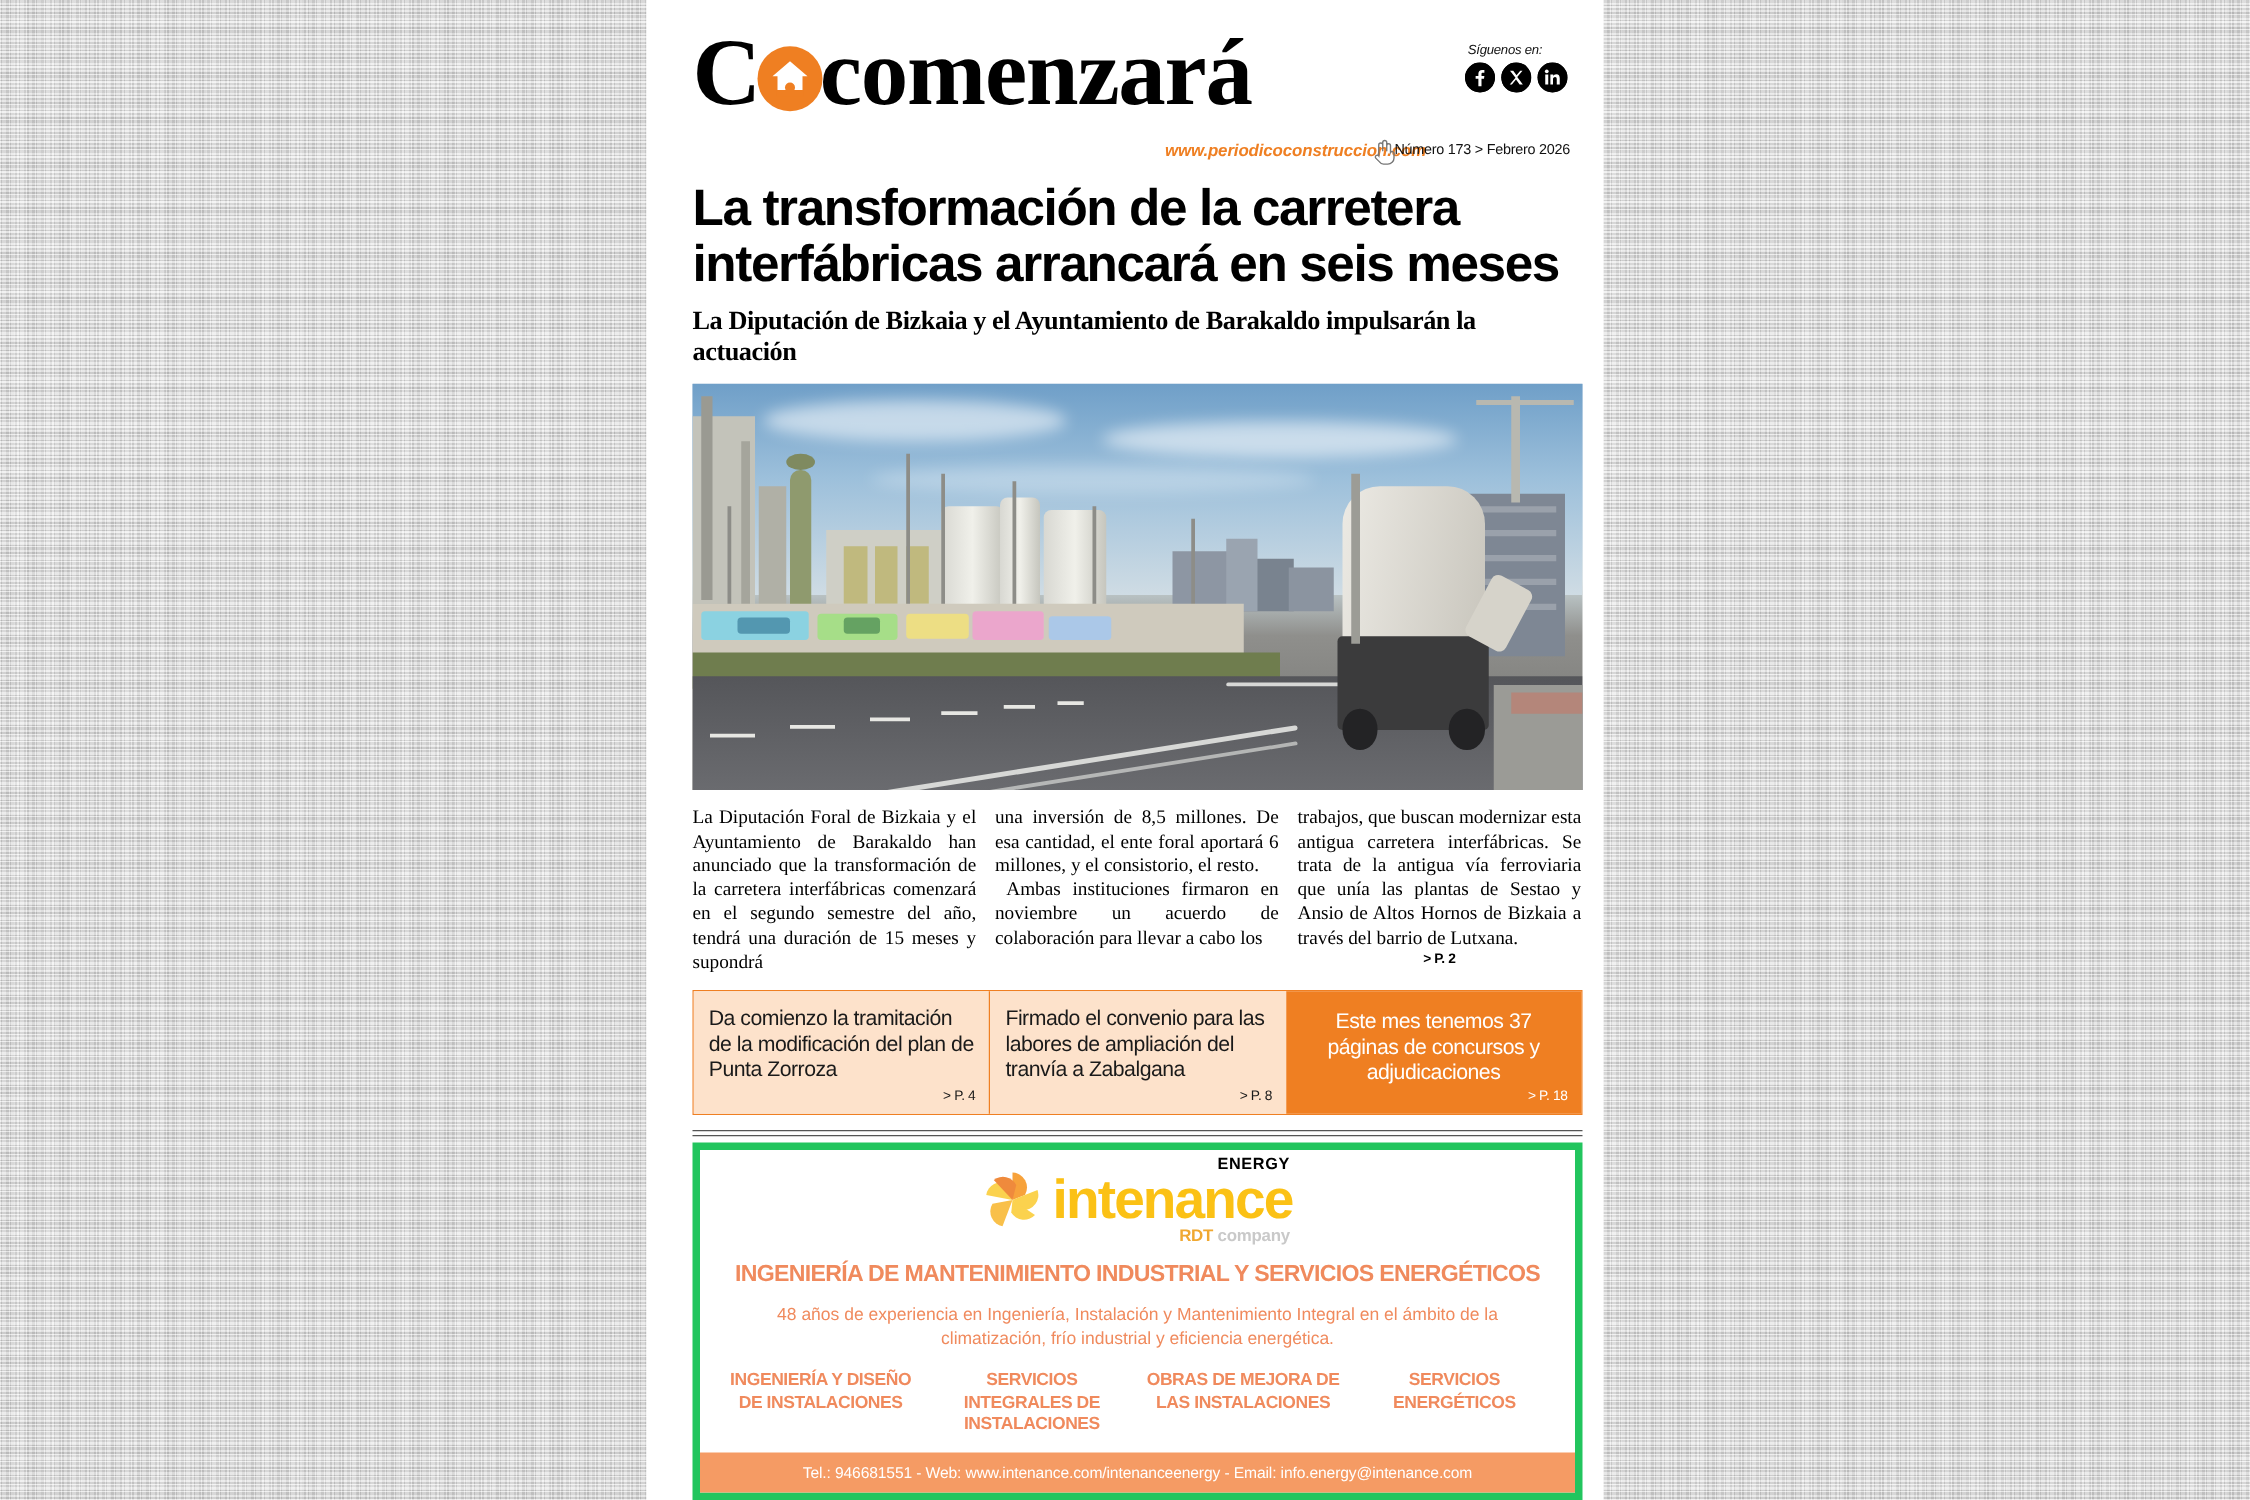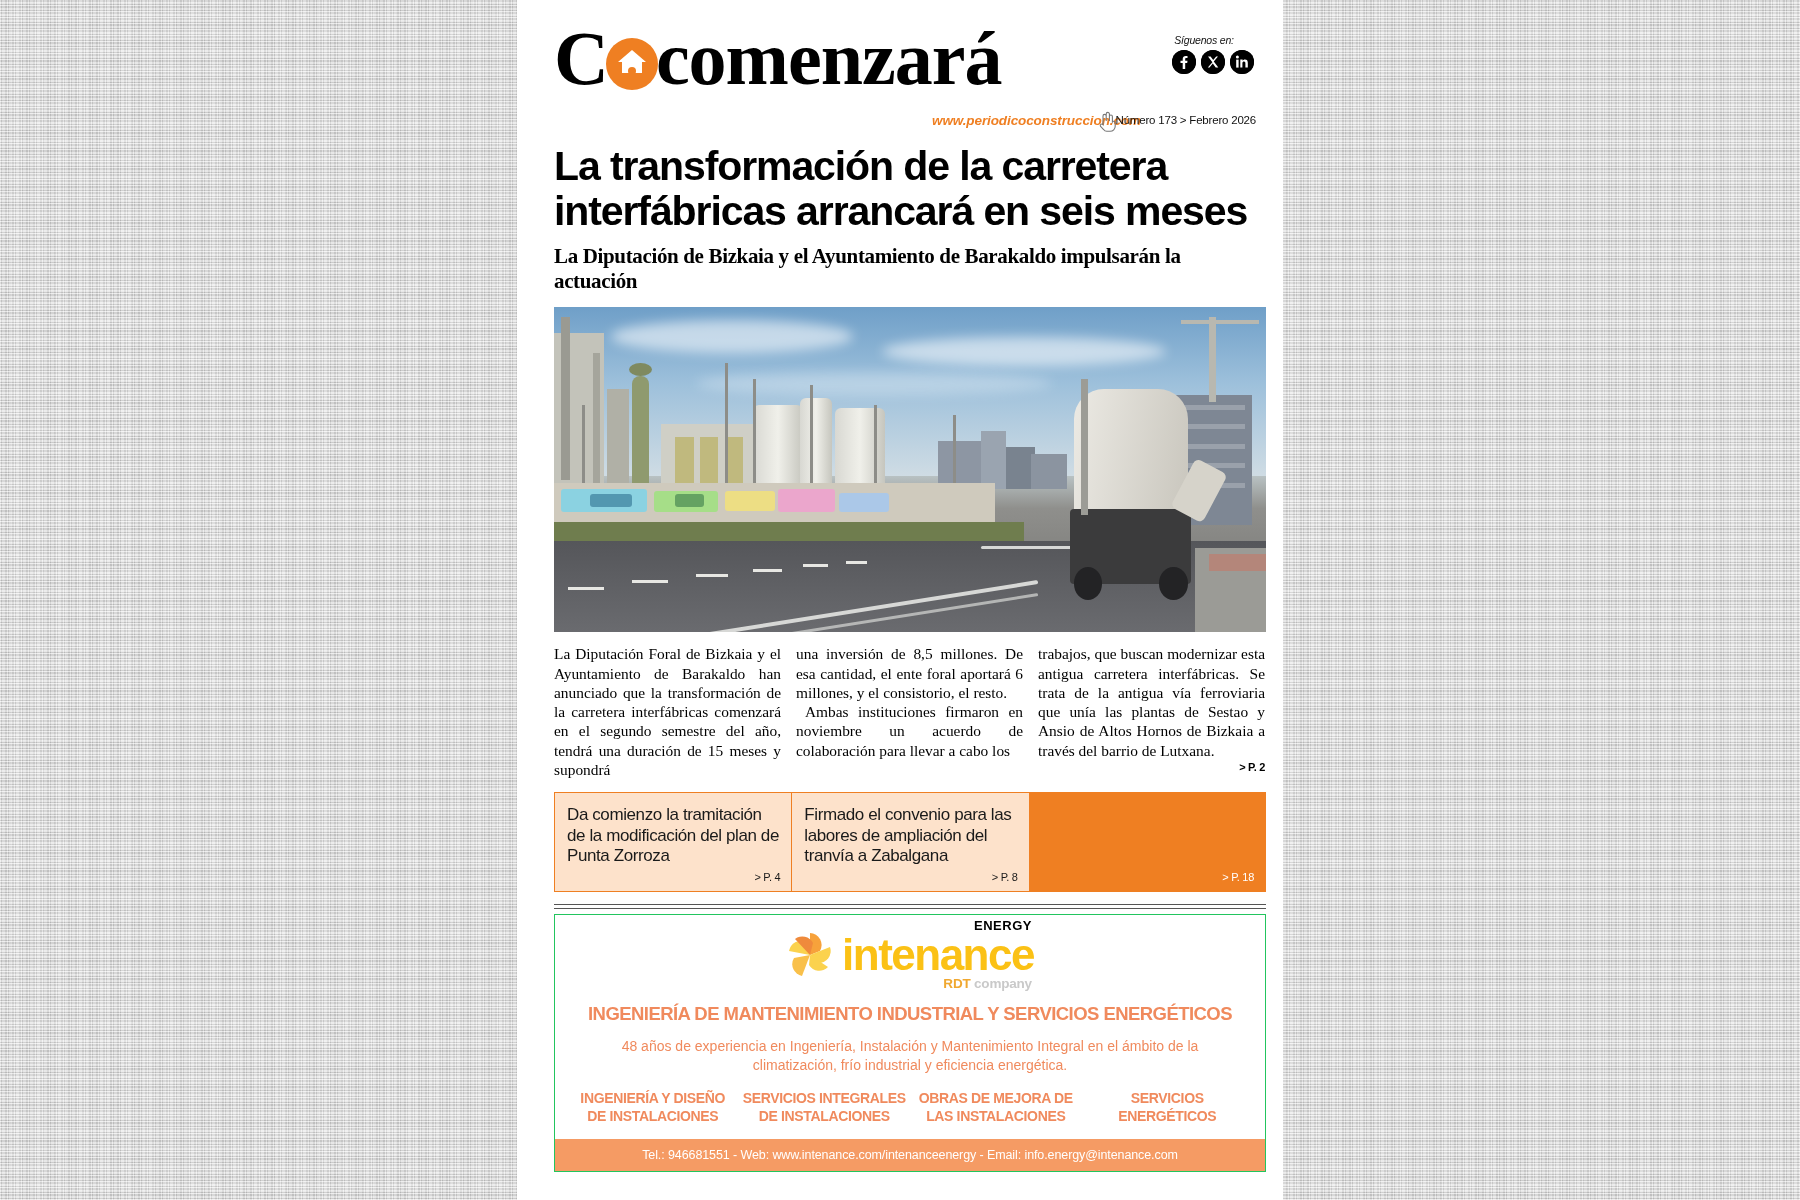--- a/index.html
+++ b/index.html
@@ -154,21 +154,21 @@
     line-height: 1.25;
     text-align: justify;
     color: #000;
     position: relative;
   }
   .col p { margin: 0; }
   .col p + p { text-indent: 9px; }
   .pageref {
     font-family: "Liberation Sans", sans-serif;
     font-size: 11px; font-weight: bold;
-    text-align: right; letter-spacing: -.3px;
+    text-align: center; letter-spacing: -.3px;
     margin-top: 1px;
   }
 
   
   .teasers {
     display: flex; margin: 13px 0 0 10px;
     width: 712px; height: 100px;
     border: 1px solid #ef7f22;
   }
   .teaser {
@@ -190,21 +190,21 @@
   }
   .teaser.solid .t-ref { color: #fff; }
 
   
   .rule { margin: 12px 0 0 10px; width: 712px; }
   .rule div { border-top: 1.5px solid #555; }
   .rule div + div { margin-top: 3px; }
 
   .advert {
     margin: 5px 0 0 10px; width: 712px;
-    border: 1px solid #22c55e; background: #fff;
+    border: 6px solid #22c55e; background: #fff;
     padding-bottom: 0;
   }
   .ad-logo {
     display: flex; align-items: center; justify-content: center;
     gap: 8px; padding: 16px 0 6px 0;
   }
   .pinwheel { position: relative; width: 48px; height: 48px; }
   .ad-word {
     font-size: 44px; font-weight: bold; color: #fbc115;
     letter-spacing: -1.5px; line-height: .9; position: relative;
@@ -390,20 +390,21 @@
   <div class="teasers">
     <div class="teaser light">
       <div class="t-text">Da comienzo la tramitación de la modificación del plan de Punta Zorroza</div>
       <div class="t-ref">&gt; P. 4</div>
     </div>
     <div class="teaser light">
       <div class="t-text">Firmado el convenio para las labores de ampliación del tranvía a Zabalgana</div>
       <div class="t-ref">&gt; P. 8</div>
     </div>
     <div class="teaser solid">
+      <div class="t-text">Este mes tenemos 37 páginas de concursos y adjudicaciones</div>
       <div class="t-ref">&gt; P. 18</div>
     </div>
   </div>
 
   <div class="rule">
       <div></div>
       <div></div>
     </div>
 
   <div class="advert">

